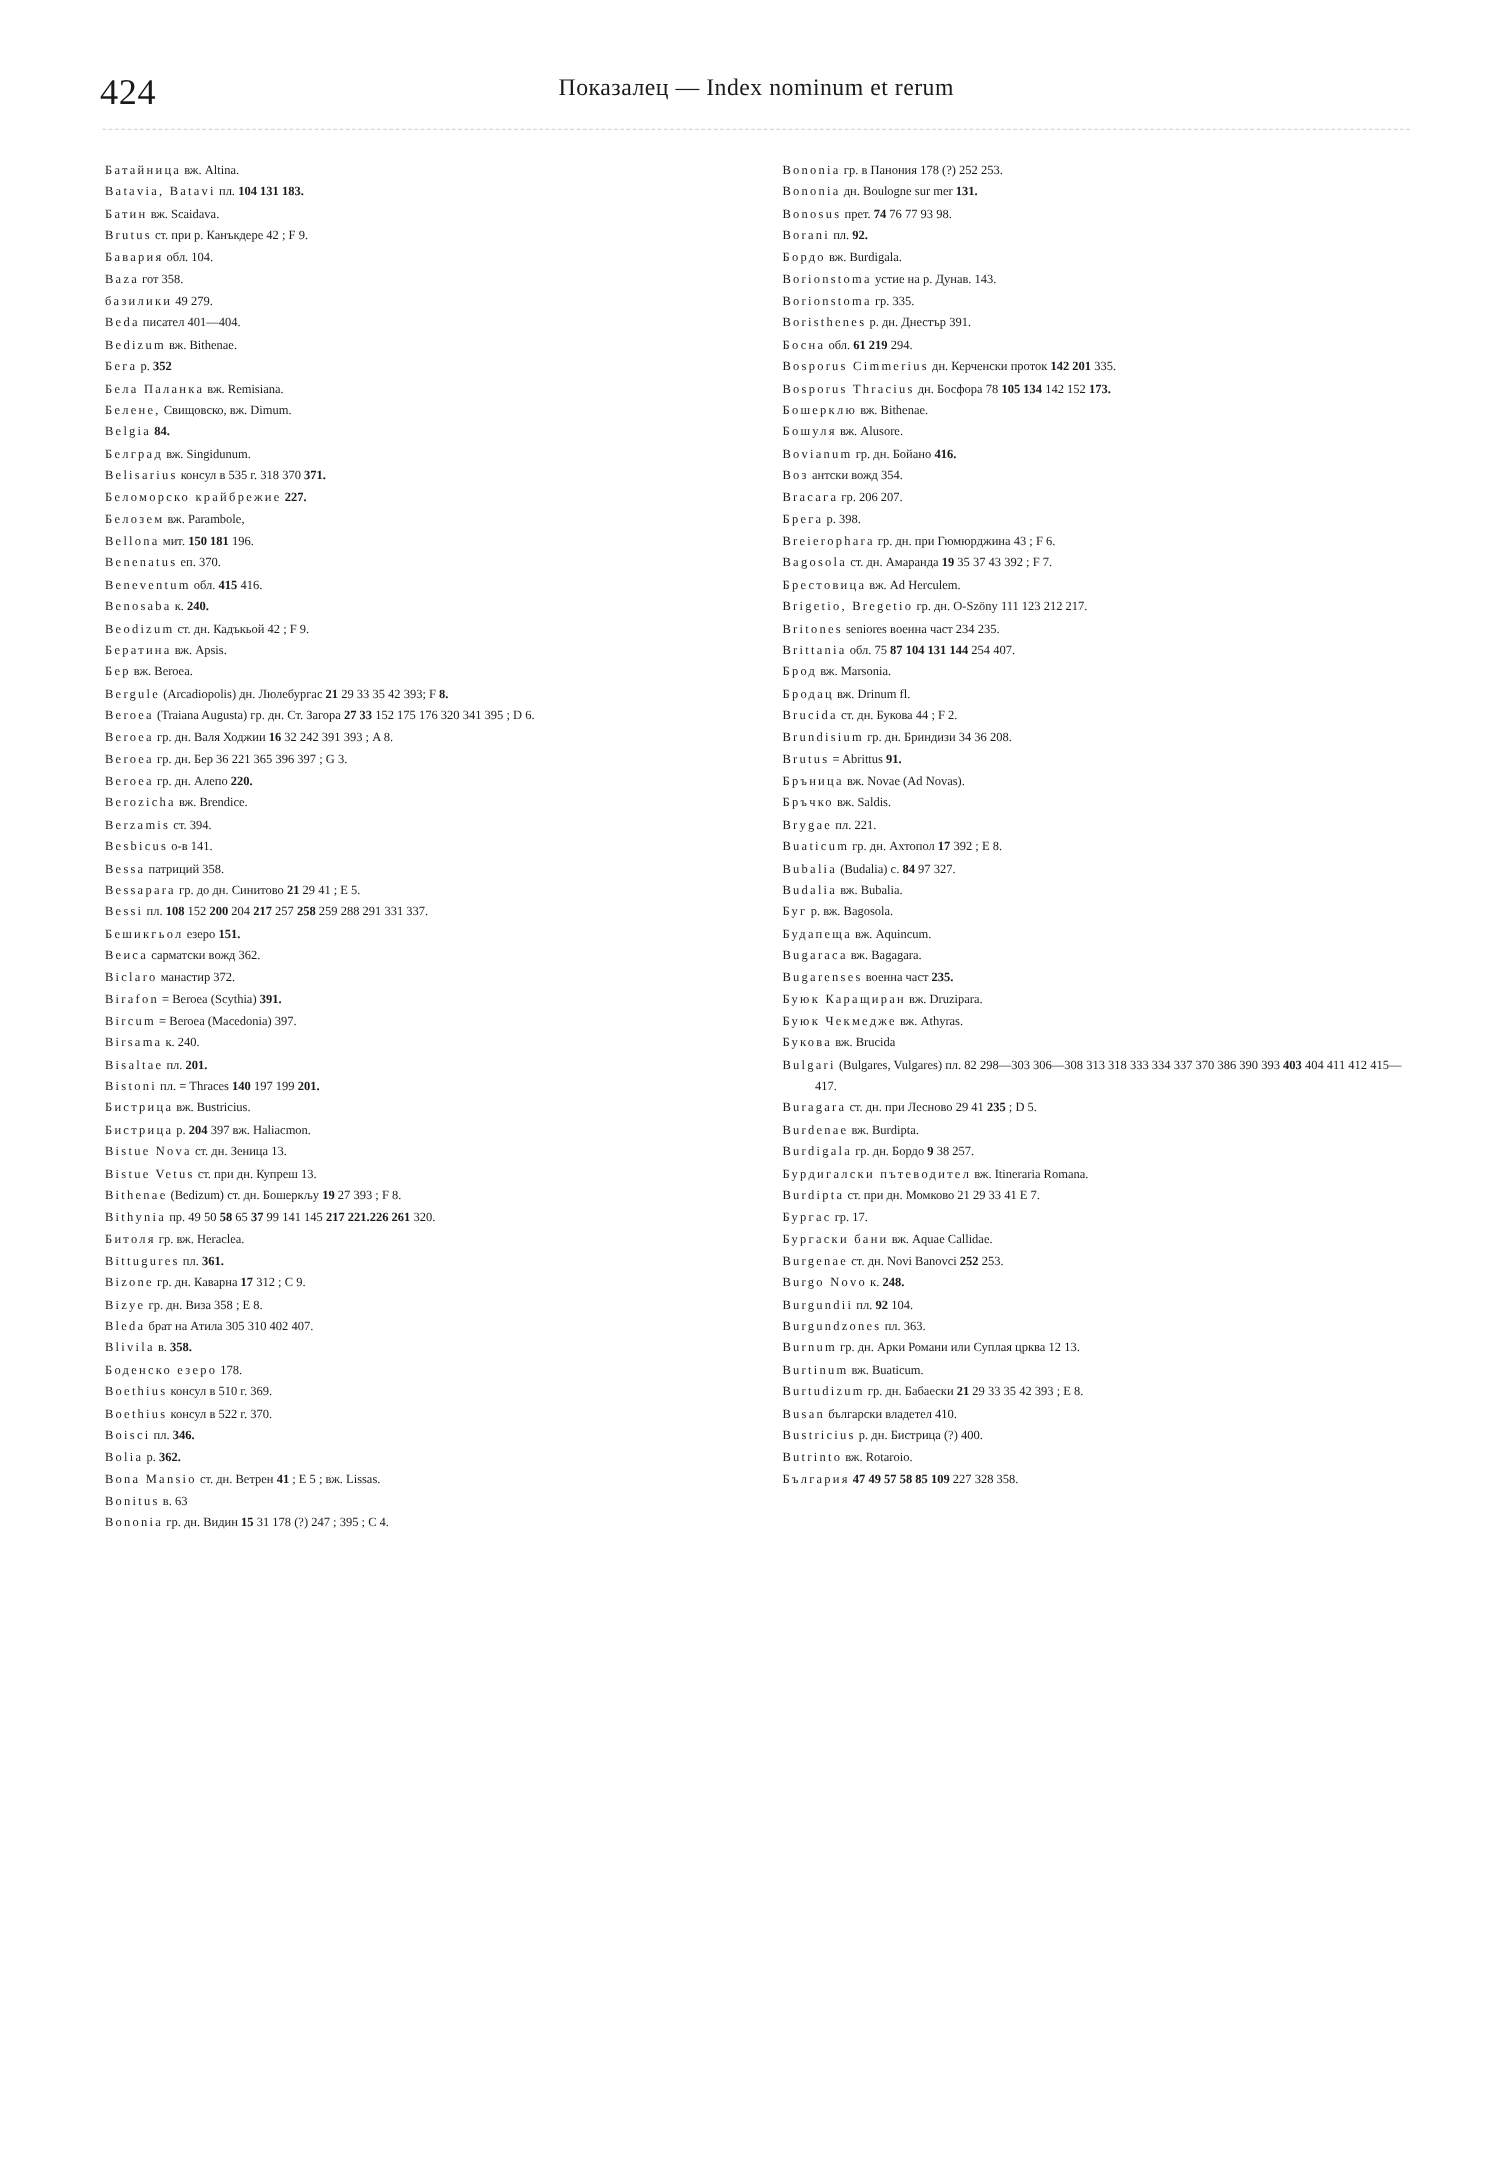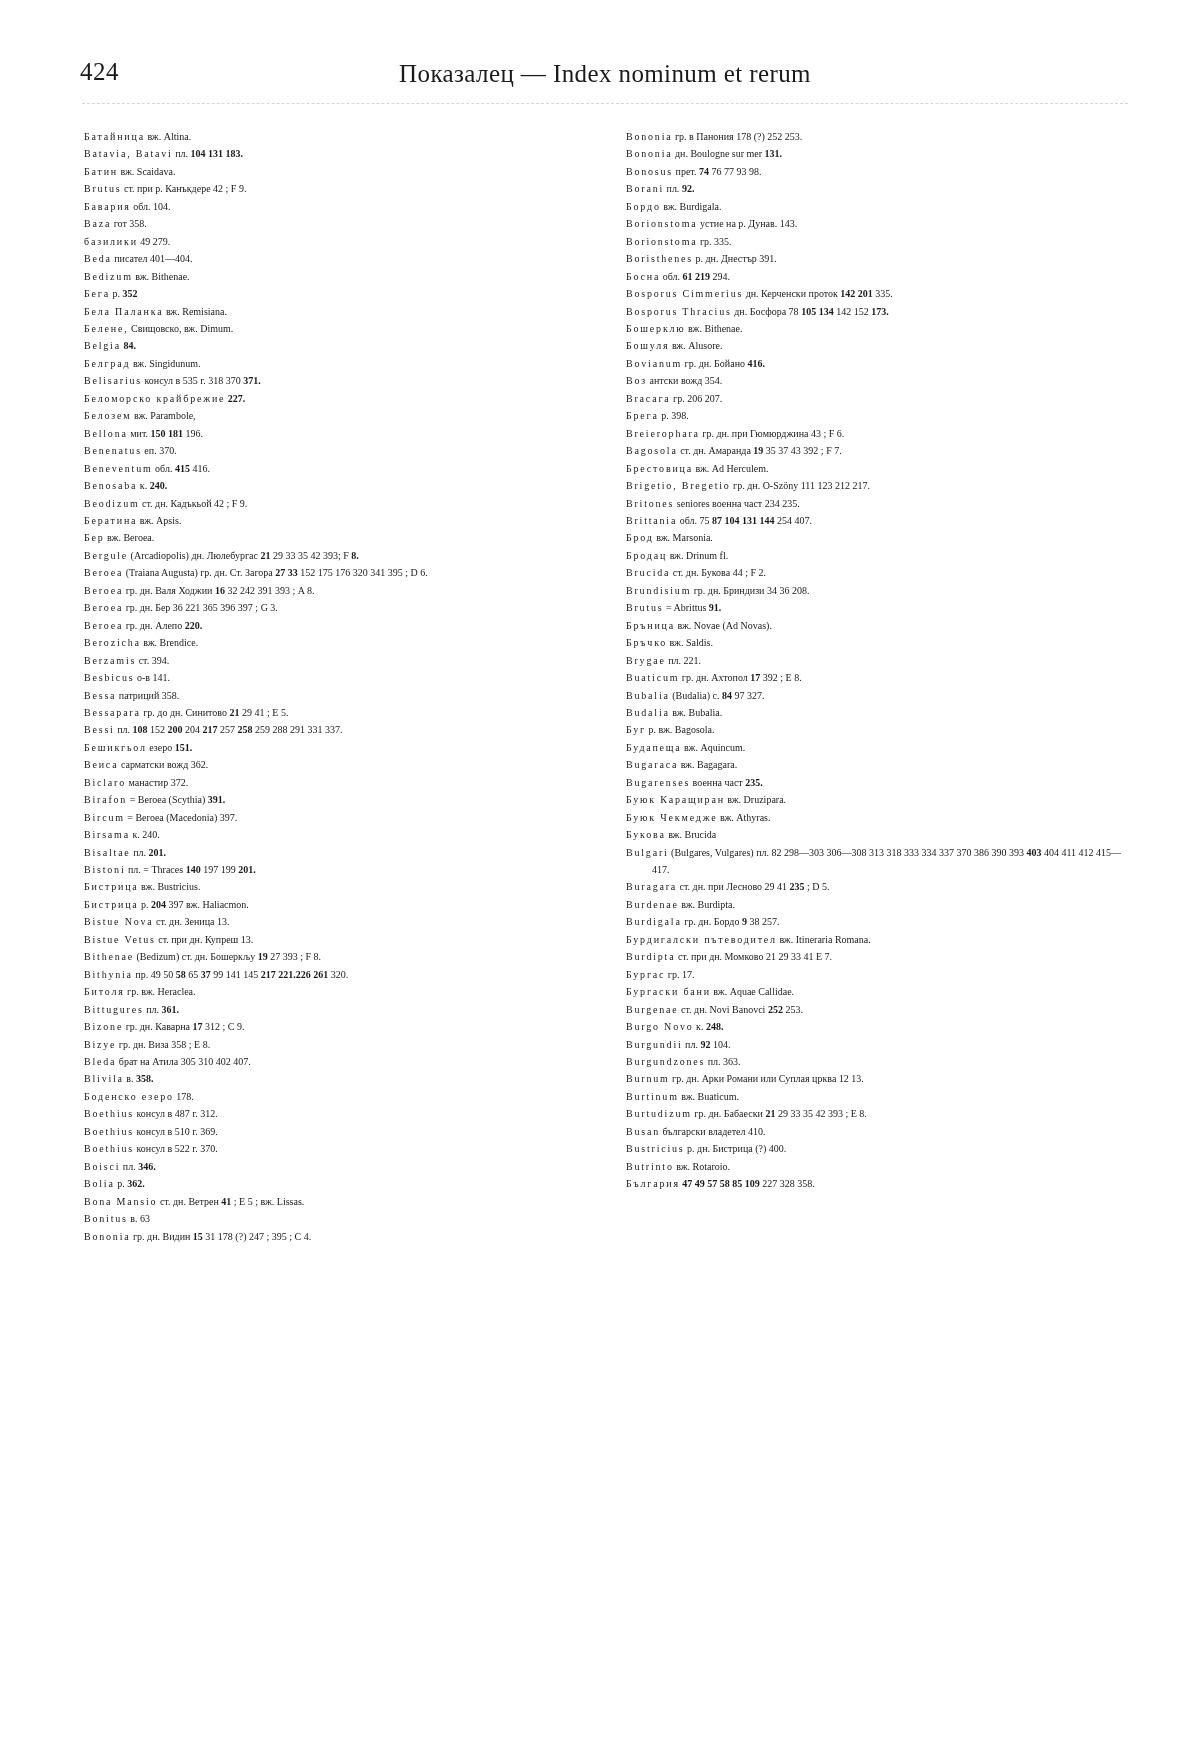--- a/index.html
+++ b/index.html
@@ -26,31 +26,31 @@
     position: absolute;
     top: 58px;
     left: 80px;
     right: 70px;
     height: 34px;
   }
   .folio {
     position: absolute;
     left: 0;
     top: 0;
-    font-size: 25px;
+    font-size: 29px;
     letter-spacing: 0.5px;
     font-family: "Liberation Serif", serif;
   }
   .running-title {
     position: absolute;
     left: 0;
     right: 0;
     top: 2px;
     text-align: center;
-    font-size: 25px;
+    font-size: 19px;
     letter-spacing: 0.4px;
   }
   .rule {
     position: absolute;
     top: 103px;
     left: 82px;
     right: 72px;
     border-top: 1px solid #b9b9b9;
     opacity: 0.75;
   }
@@ -149,21 +149,20 @@
         <p class="entry"><span class="sp">Bistue Vetus</span> ст. при дн. Купреш 13.</p>
         <p class="entry"><span class="sp">Bithenae</span> (Bedizum) ст. дн. Бошеркљу <span class="b">19</span> 27 393 ; F 8.</p>
         <p class="entry"><span class="sp">Bithynia</span> пр. 49 50 <span class="b">58</span> 65 <span class="b">37</span> 99 141 145 <span class="b">217 221.226 261</span> 320.</p>
         <p class="entry"><span class="sp">Битоля</span> гр. вж. Heraclea.</p>
         <p class="entry"><span class="sp">Bittugures</span> пл. <span class="b">361.</span></p>
         <p class="entry"><span class="sp">Bizone</span> гр. дн. Каварна <span class="b">17</span> 312 ; C 9.</p>
         <p class="entry"><span class="sp">Bizye</span> гр. дн. Виза 358 ; E 8.</p>
         <p class="entry"><span class="sp">Bleda</span> брат на Атила 305 310 402 407.</p>
         <p class="entry"><span class="sp">Blivila</span> в. <span class="b">358.</span></p>
         <p class="entry"><span class="sp">Боденско езеро</span> 178.</p>
-        <p class="entry"><span class="sp">Boethius</span> консул в 487 г. 312.</p>
         <p class="entry"><span class="sp">Boethius</span> консул в 510 г. 369.</p>
         <p class="entry"><span class="sp">Boethius</span> консул в 522 г. 370.</p>
         <p class="entry"><span class="sp">Boisci</span> пл. <span class="b">346.</span></p>
         <p class="entry"><span class="sp">Bolia</span> р. <span class="b">362.</span></p>
         <p class="entry"><span class="sp">Bona Mansio</span> ст. дн. Ветрен <span class="b">41</span> ; E 5 ; вж. Lissas.</p>
         <p class="entry"><span class="sp">Bonitus</span> в. 63</p>
         <p class="entry"><span class="sp">Bononia</span> гр. дн. Видин <span class="b">15</span> 31 178 (?) 247 ; 395 ; C 4.</p>
       </div>
     <div class="col right">
         <p class="entry"><span class="sp">Bononia</span> гр. в Панония 178 (?) 252 253.</p>

